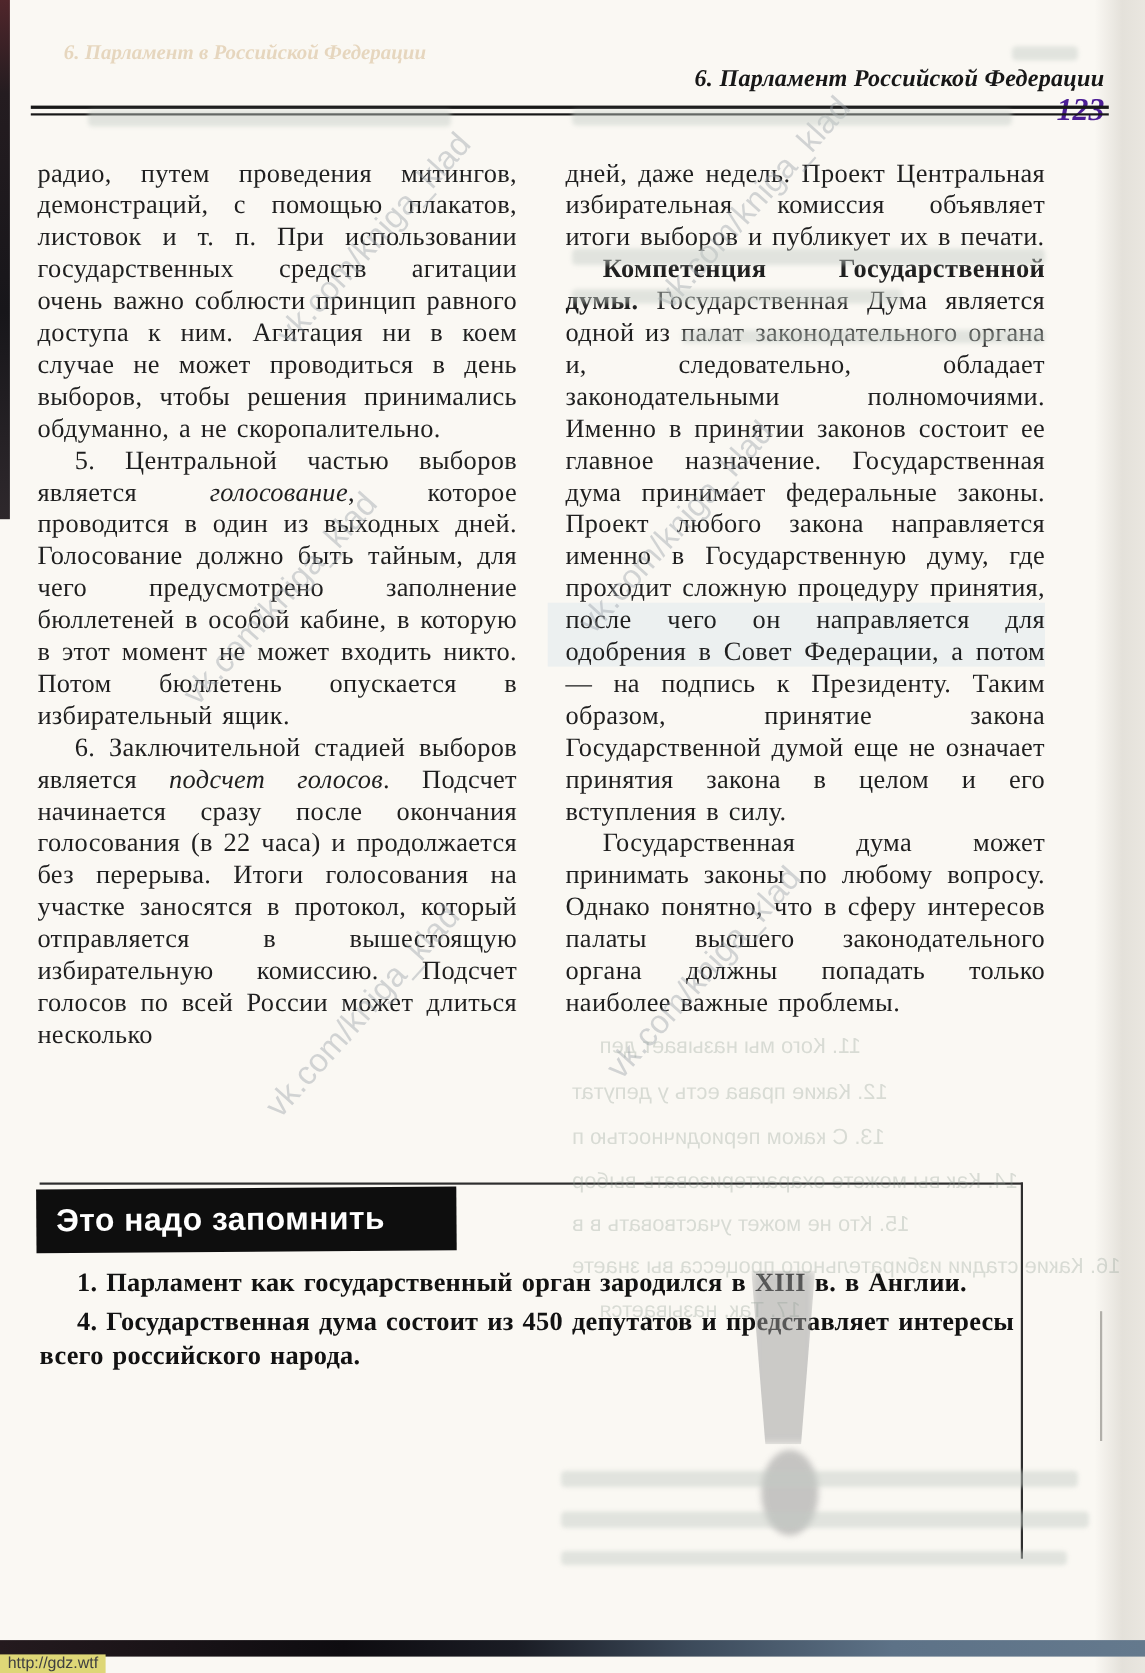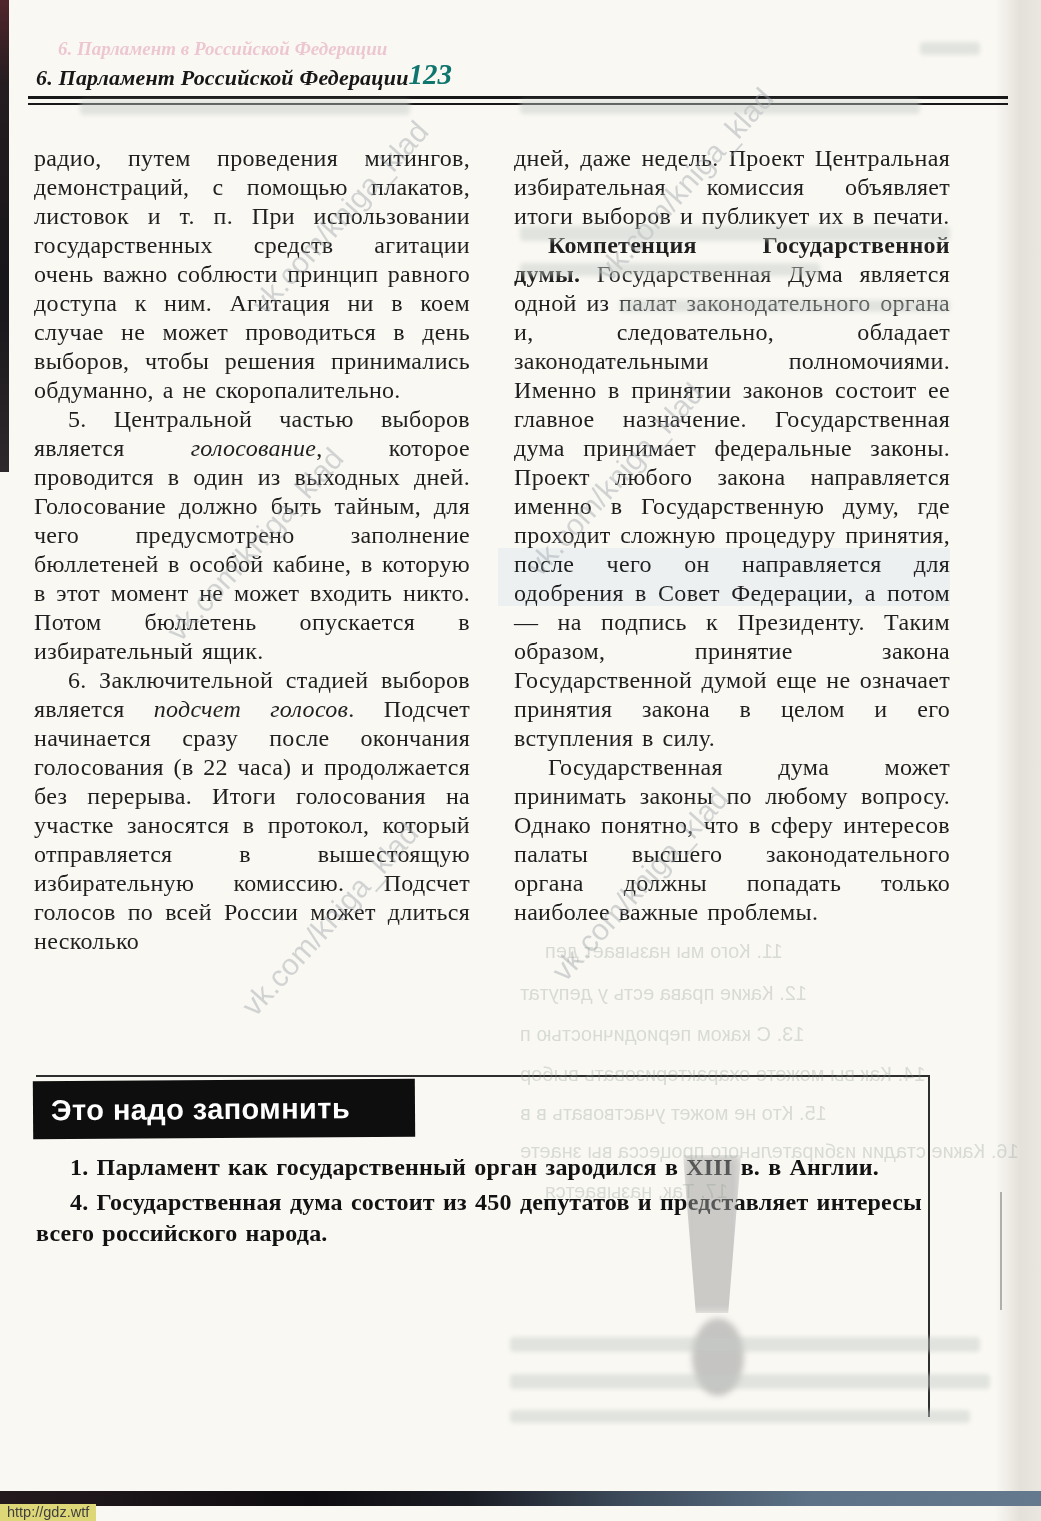--- a/index.html
+++ b/index.html
@@ -11,25 +11,25 @@
   .page{position:absolute;inset:0;}
 
   
   .edge-left{position:absolute;left:0;top:0;width:9px;height:472px;
     background:linear-gradient(180deg,#50262b 0%,#241c20 18%,#17161a 60%,#2e282c 100%);}
   .edge-right{position:absolute;right:0;top:0;width:46px;height:100%;
     background:linear-gradient(90deg,rgba(0,0,0,0) 0%,rgba(210,206,198,.55) 55%,rgba(232,229,222,.9) 100%);}
 
   
   .ghost-chapter{position:absolute;left:58px;top:38px;font-style:italic;font-weight:bold;
-    font-size:19px;color:#be185d;opacity:.22;filter:blur(.6px);white-space:nowrap;}
+    font-size:19px;color:#a16207;opacity:.22;filter:blur(.6px);white-space:nowrap;}
   .header{position:absolute;left:36px;top:58px;width:968px;display:flex;
-    justify-content:flex-start;align-items:flex-end;}
+    justify-content:flex-start;align-items:flex-end;flex-direction:column;}
   .chapter{font-style:italic;font-weight:bold;font-size:22px;color:#171717;letter-spacing:.2px;}
-  .pagenum{font-style:italic;font-weight:bold;font-size:29px;color:#0f766e;}
+  .pagenum{font-style:italic;font-weight:bold;font-size:29px;color:#4c1d95;}
   .rule{position:absolute;left:28px;top:96px;width:980px;height:4px;
     border-top:3px solid #181818;border-bottom:2px solid #181818;}
 
   
   .columns{position:absolute;left:34px;top:144px;width:916px;display:flex;gap:44px;}
   .col{width:440px;text-align:justify;color:#1f1f1f;
     font-size:24px;line-height:29px;letter-spacing:.3px;word-spacing:2.5px;}
   .para{margin:0;}
   .para.indent{text-indent:34px;}
 

